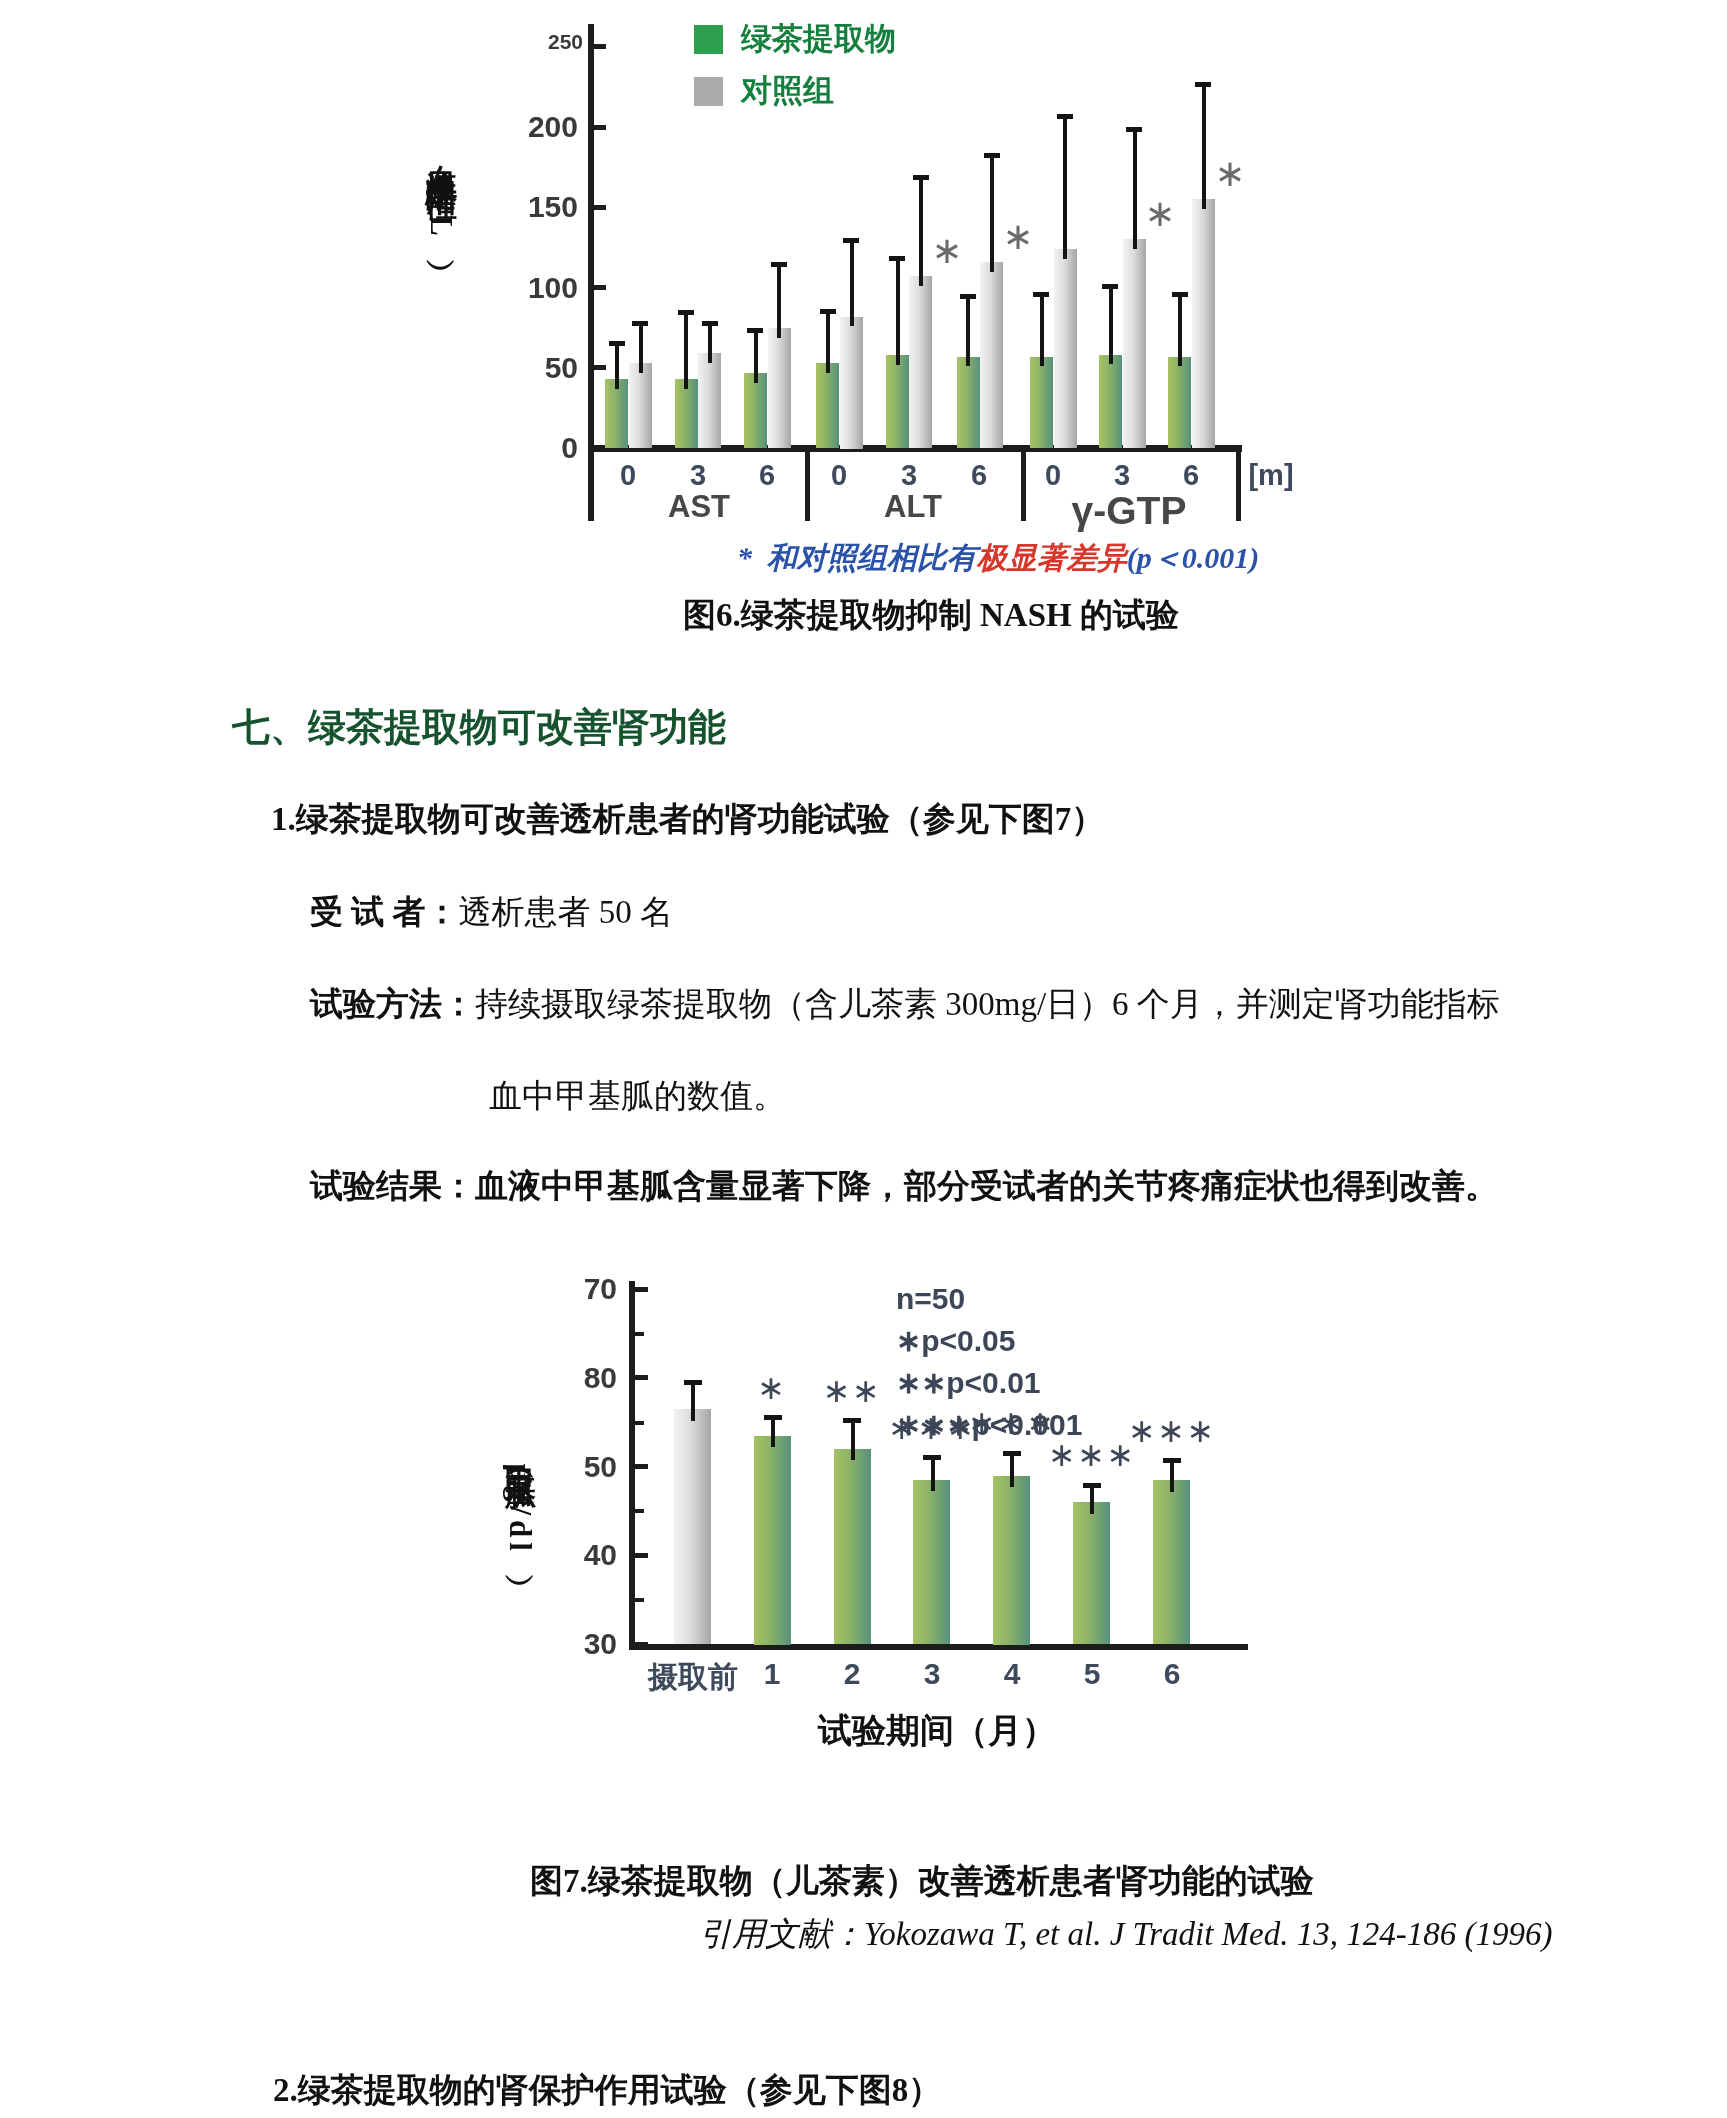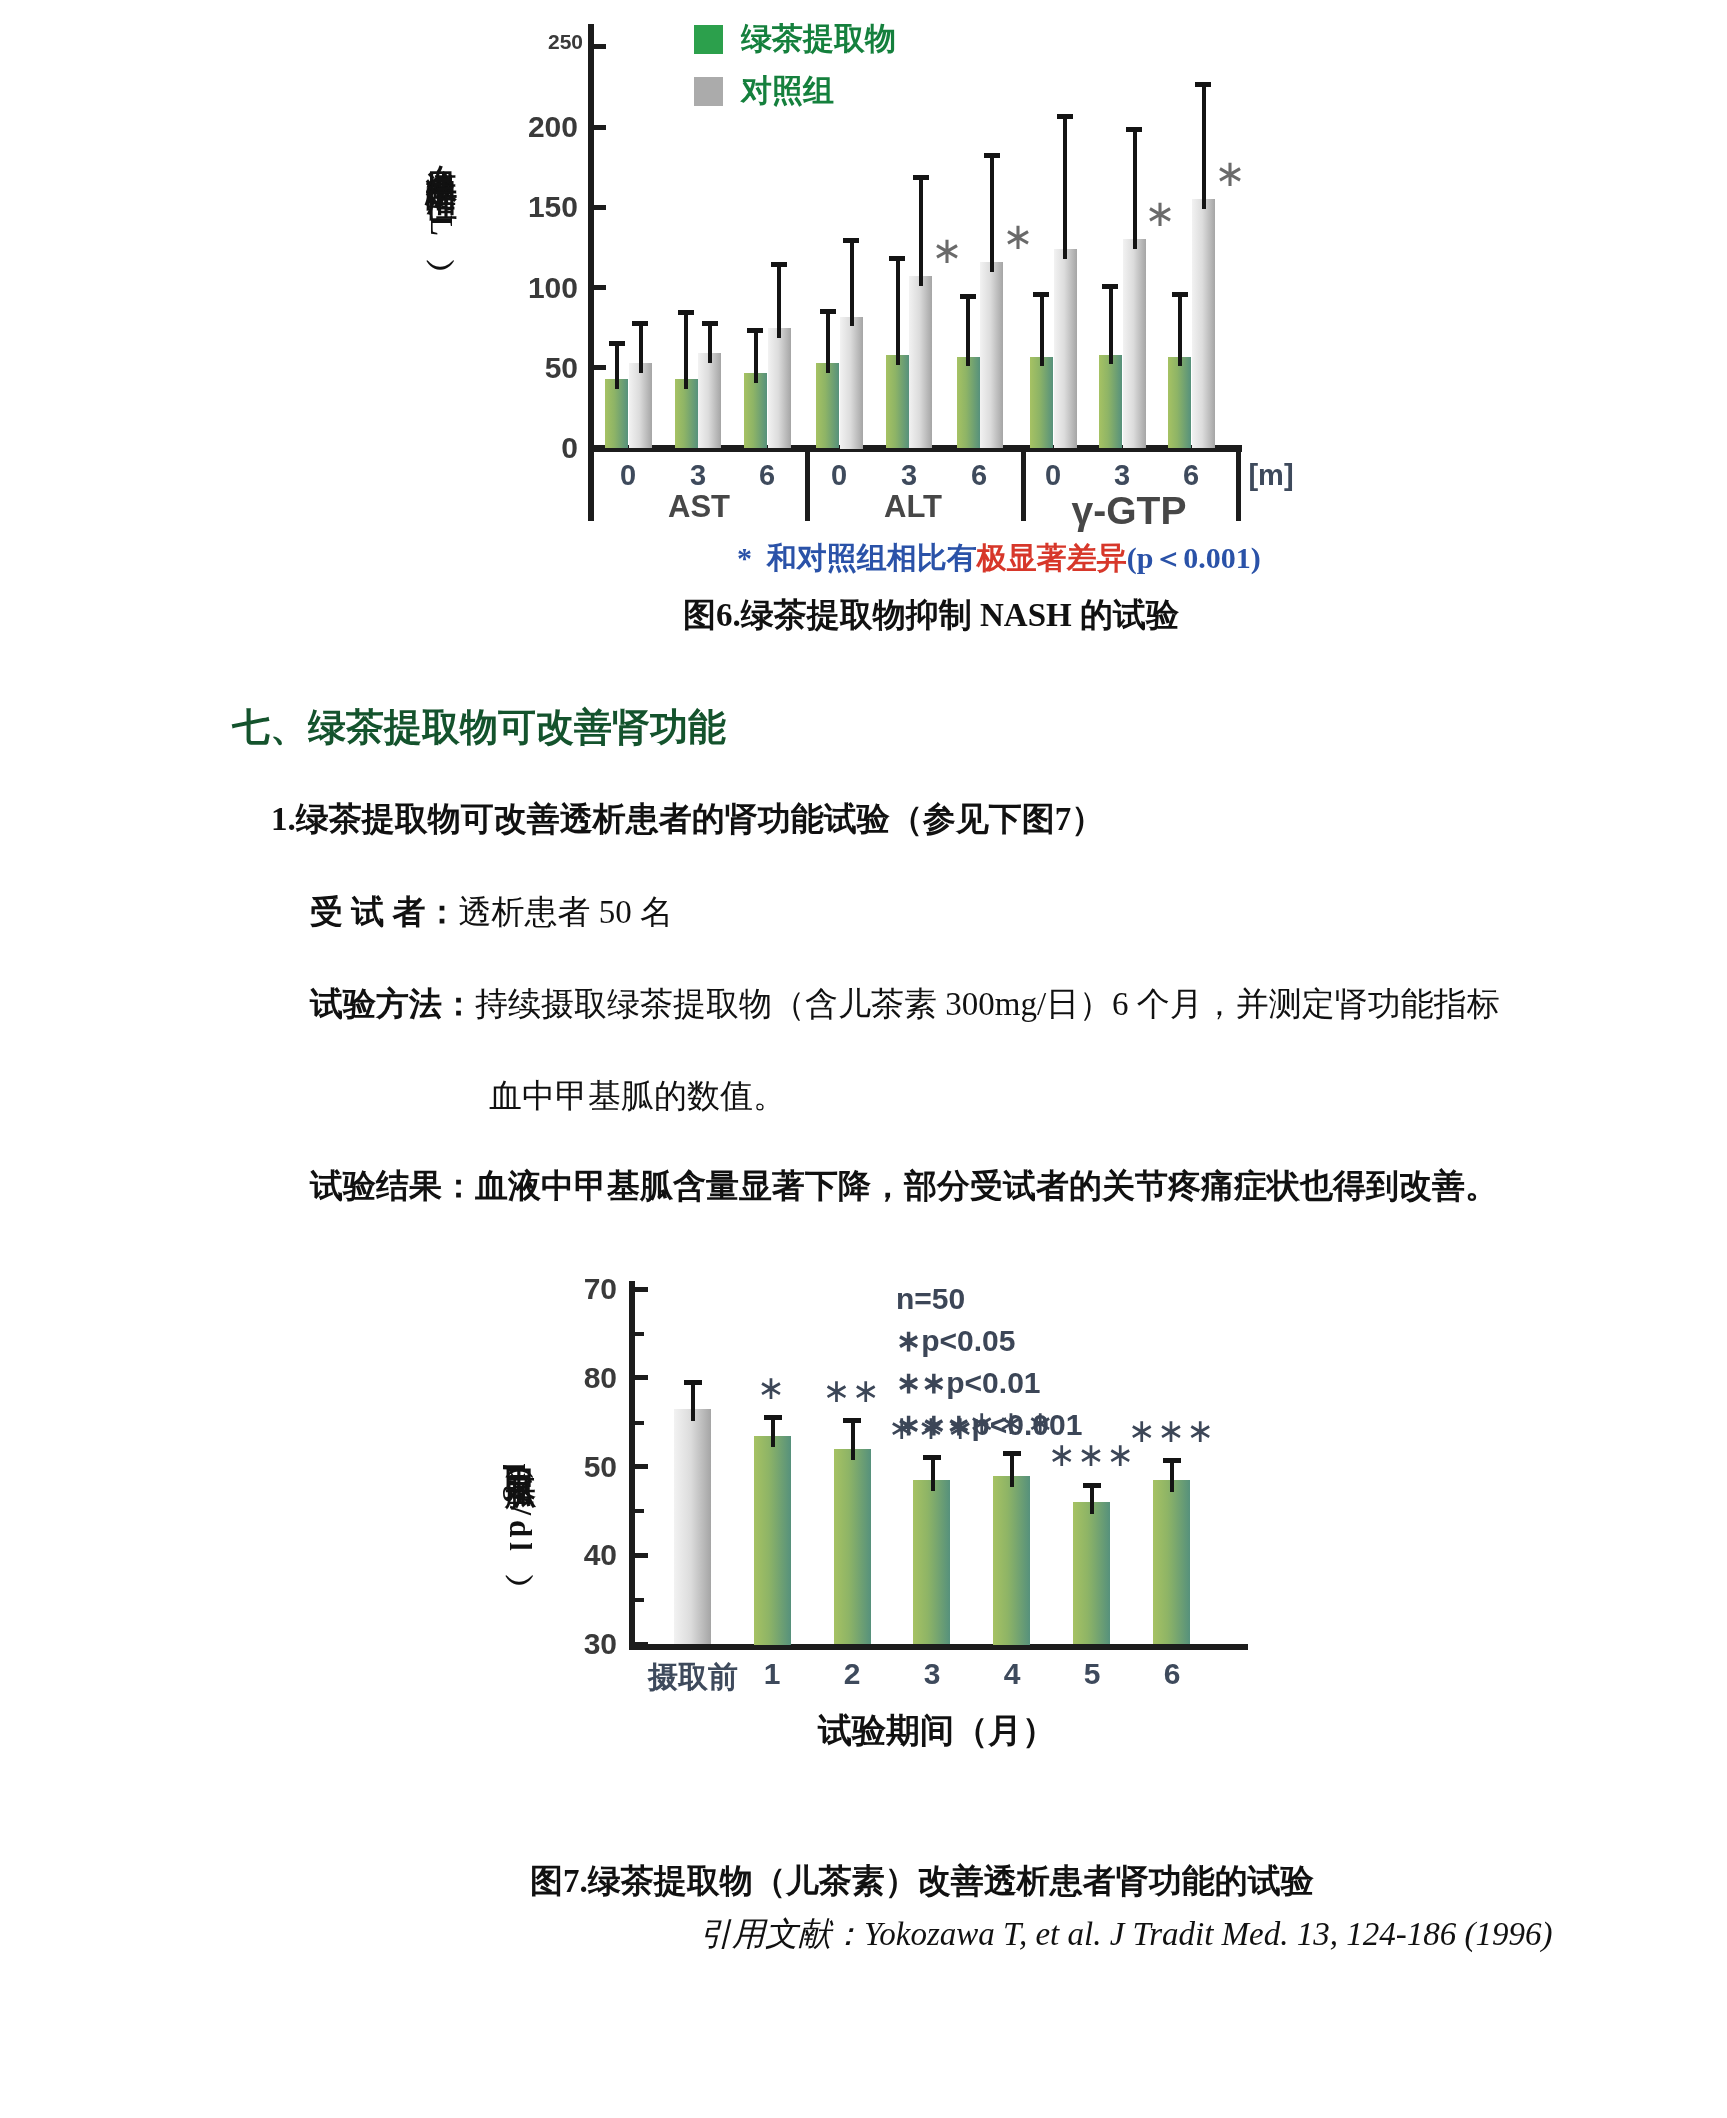--- a/index.html
+++ b/index.html
@@ -18,21 +18,21 @@
         transform:translate(-50%,-50%);}
   .sig{position:absolute;color:#3c4657;font-family:"DejaVu Sans",sans-serif;
        transform:translateX(-50%);letter-spacing:1.6px;}
   .xnum{position:absolute;transform:translateX(-50%);
         font-family:"Liberation Sans",sans-serif;font-weight:bold;color:#3e4a5c;}
   .grplabel{position:absolute;transform:translateX(-50%);
         font-family:"Liberation Sans",sans-serif;font-weight:bold;color:#474747;}
   .vlabel{position:absolute;writing-mode:vertical-rl;text-orientation:mixed;
         font-weight:bold;font-size:31px;letter-spacing:4.9px;color:#111;}
   
-  .footnote{position:absolute;font-size:30px;font-weight:bold;}
+  .footnote{position:absolute;font-size:30px;font-weight:bold;font-style:italic;}
   .caption{position:absolute;font-size:33px;font-weight:bold;color:#111;}
   .citation{position:absolute;font-size:33px;font-style:italic;color:#111;}
   .heading{position:absolute;font-size:38px;font-weight:bold;}
   .bodyline{position:absolute;font-size:33px;color:#111;}
   .lbl{font-weight:bold;}
   .legend-row{position:absolute;display:flex;align-items:center;gap:18px;}
   .legend-swatch{width:29px;height:29px;}
   .legend-text{font-size:31px;font-weight:bold;color:#15803d;}
   .annot{position:absolute;text-align:left;font-family:"Liberation Sans",sans-serif;
          font-weight:bold;color:#3c4657;font-size:30px;line-height:42px;}
@@ -229,14 +229,15 @@
         <div class="errcap" style="left: 1163px; top: 1458px; width: 18px; height: 4.9px;"></div>
         <div class="sig" style="left: 1172px; top: 1411px; font-size: 33px;">∗∗∗</div>
         <div class="xnum" style="left: 1172px; top: 1657px; font-size: 30px;">6</div>
       </div>
     <div class="caption" style="left:825px;top:1708px;font-size:34px;transform:translateX(-50%);left:937px;">试验期间（月）</div>
   </div>
 
   <div class="caption" style="left:530px;top:1859px;">图7.绿茶提取物（儿茶素）改善透析患者肾功能的试验</div>
   <div class="citation" style="left:699px;top:1912px;">引用文献：Yokozawa T, et al. J Tradit Med. 13, 124-186 (1996)</div>
 
+  <div class="bodyline" style="left:273px;top:2068px;font-weight:600;">2.绿茶提取物的肾保护作用试验（参见下图8）</div>
 </div>
 
 
 </body></html>

